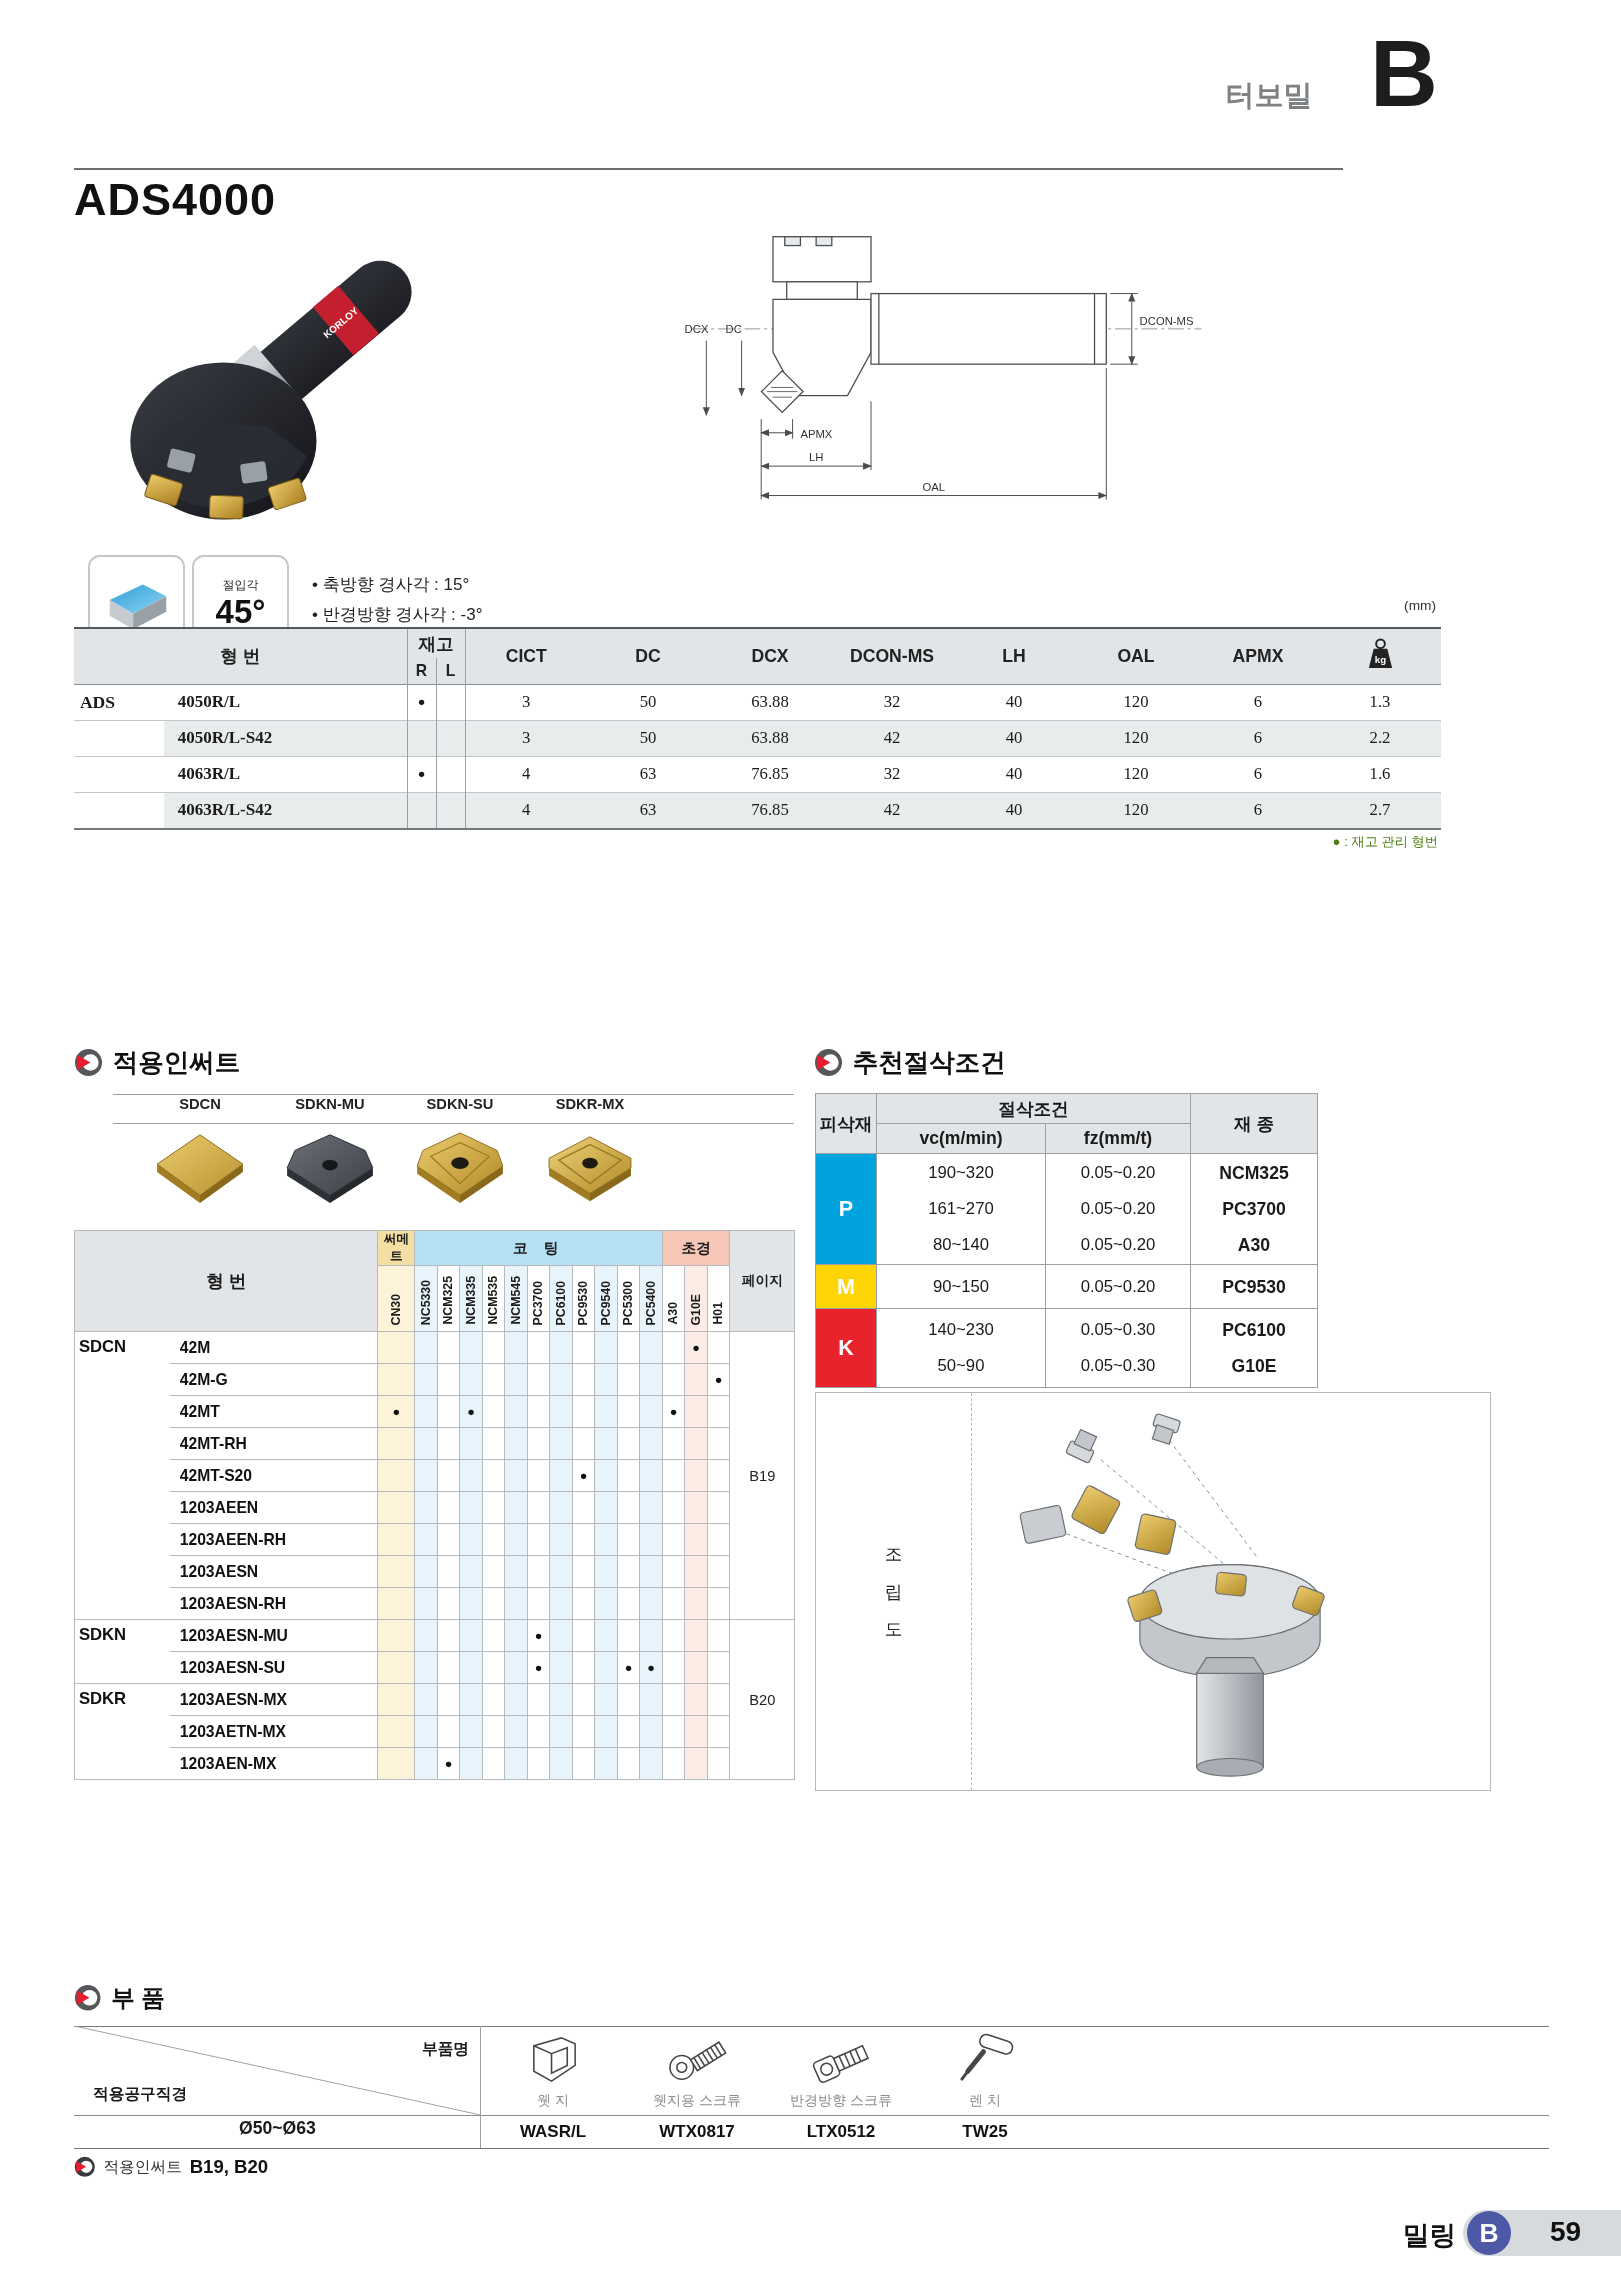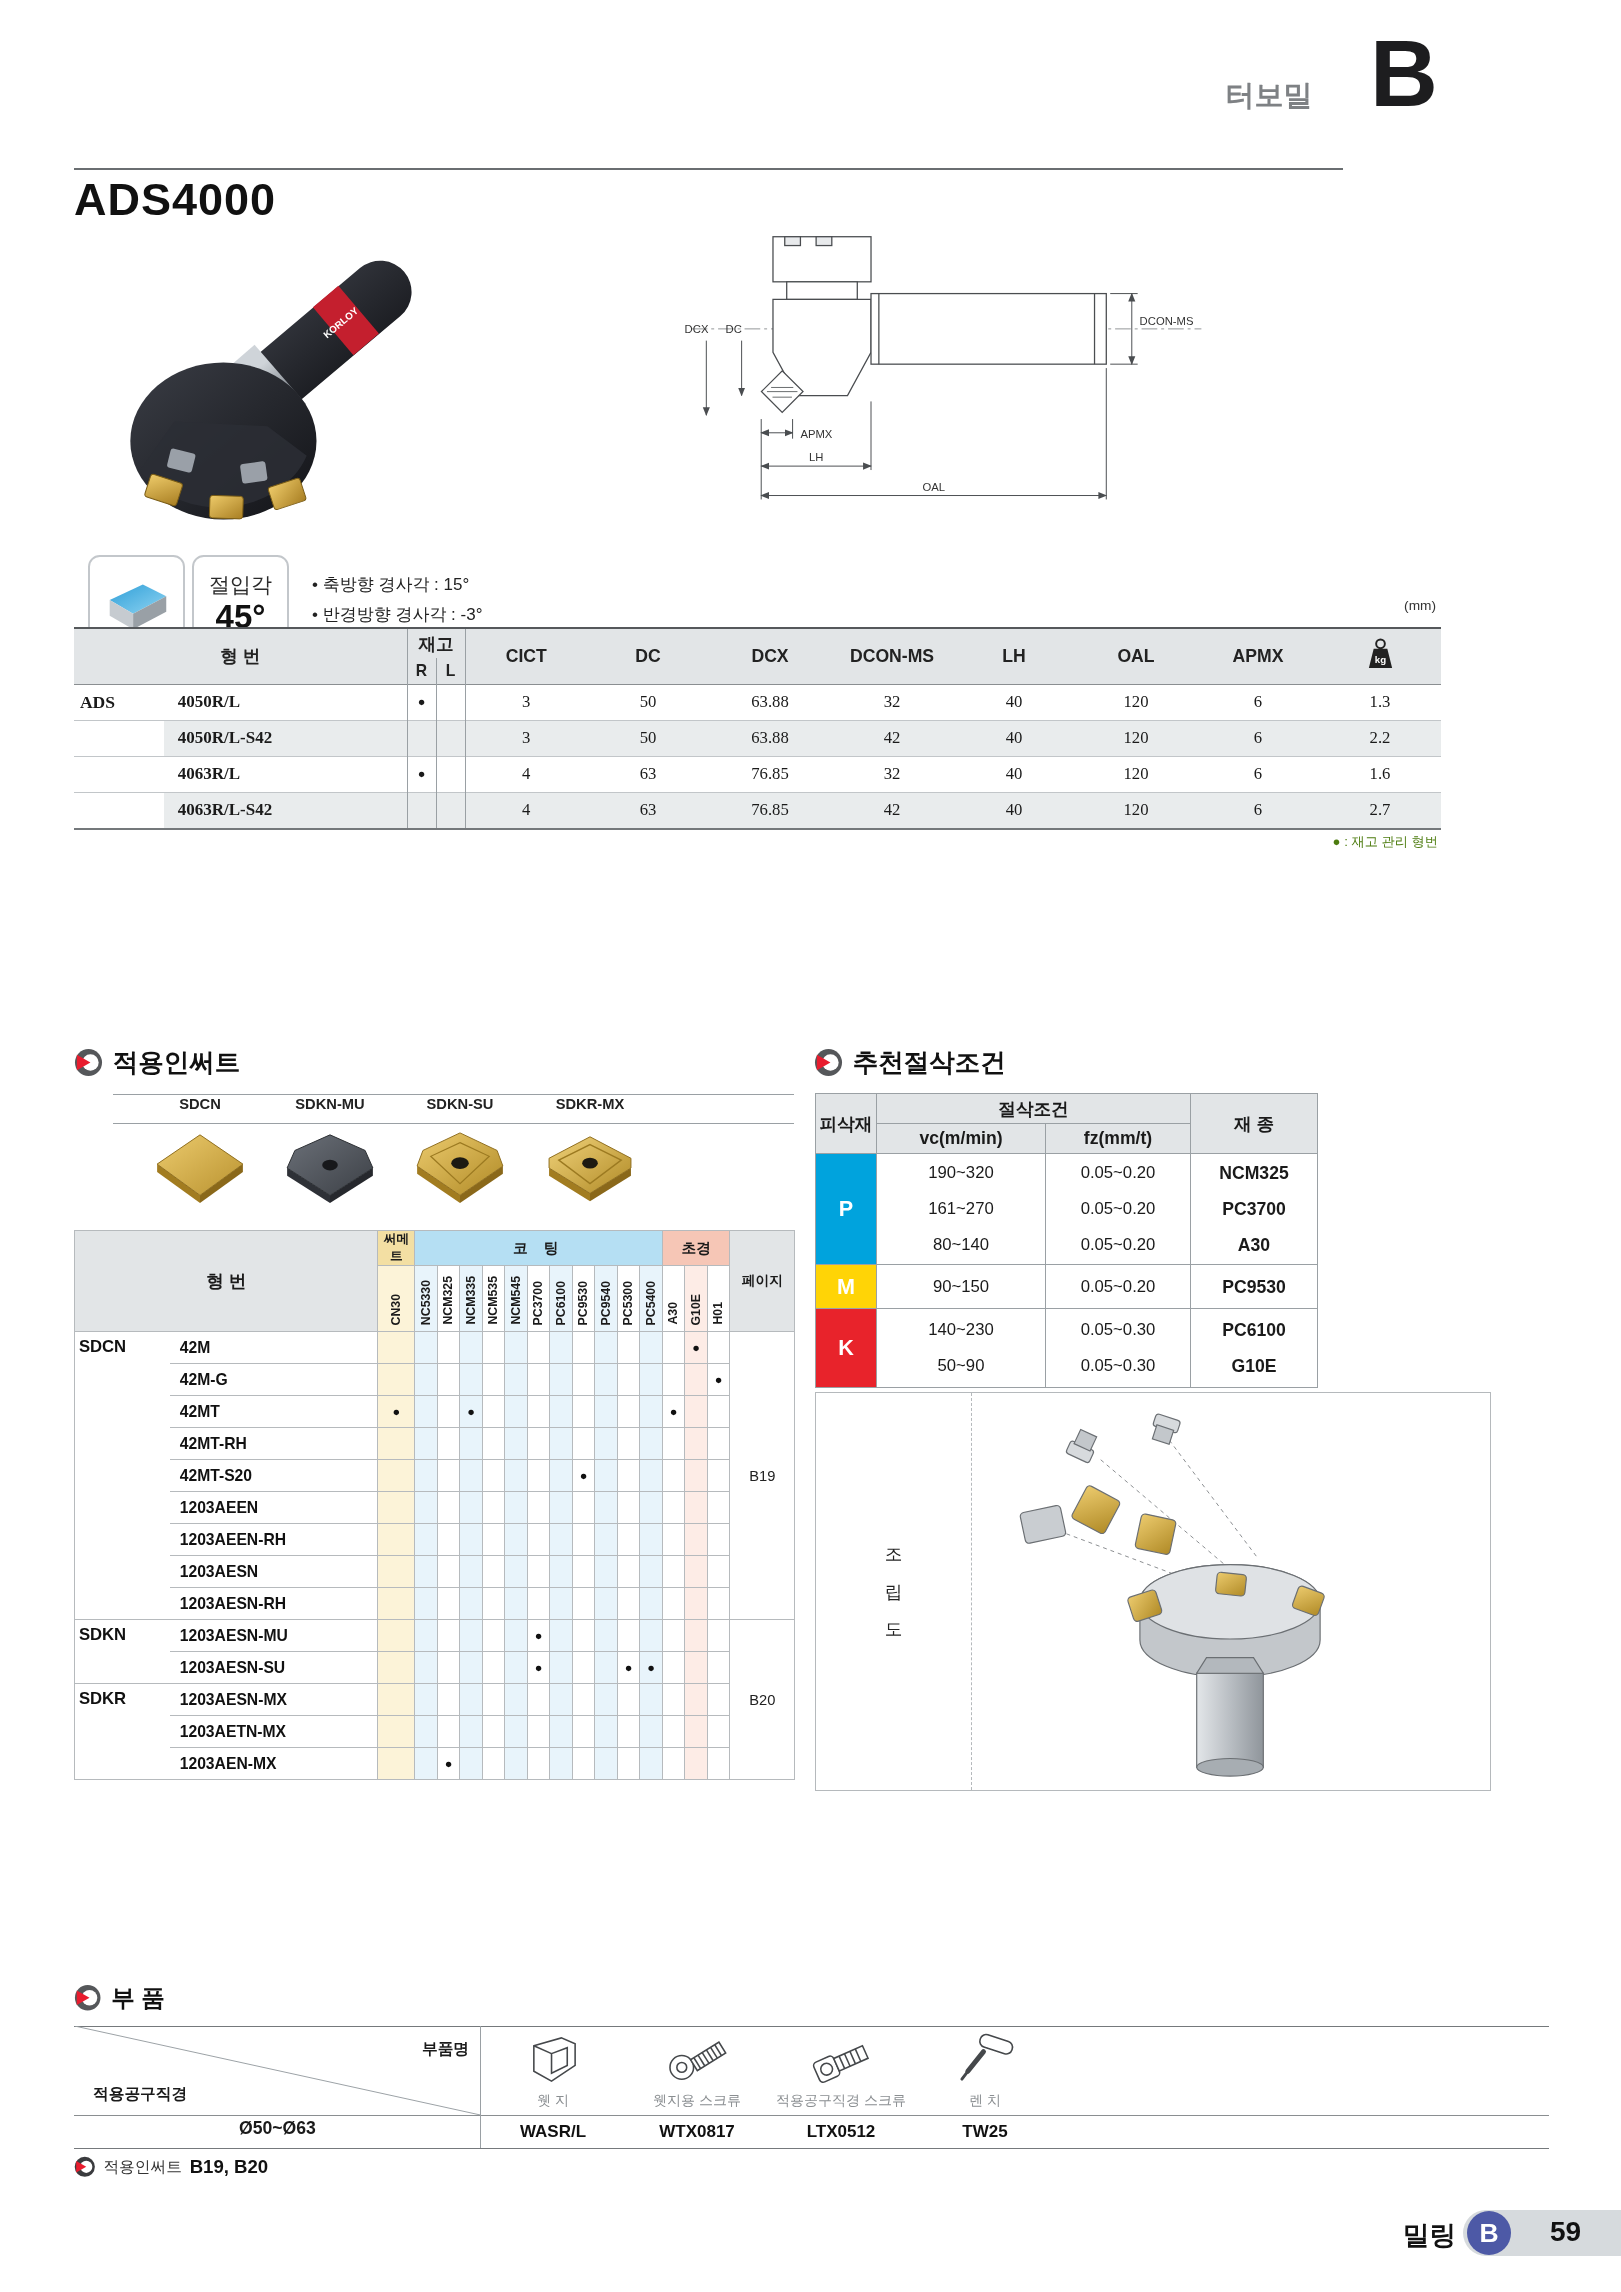--- a/index.html
+++ b/index.html
@@ -9,21 +9,21 @@
 
   
   .hdr-cat{top:76px;left:1181px;width:176px;text-align:center;font-size:29px;font-weight:bold;color:#7e8184;}
   .hdr-letter{top:27.4px;left:1370px;font-size:94px;font-weight:bold;color:#1d1d1f;line-height:1;}
   .hdr-rule{top:168px;left:74px;width:1269px;height:0;border-top:2px solid #6a6e71;}
   .page-title{top:174px;left:74px;font-size:45px;font-weight:bold;color:#111;margin:0;letter-spacing:1px;}
 
   
   .angle-box{top:555px;width:93px;height:93px;border:2px solid #c3c7cb;border-radius:11.8px;background:#fff;
              display:flex;flex-direction:column;align-items:center;justify-content:center;}
-  .angle-label{font-size:21px;color:#2a2a2a;}
+  .angle-label{font-size:12px;color:#2a2a2a;}
   .angle-value{font-size:33px;font-weight:bold;color:#111;line-height:1.1;}
   .angle-notes{top:570px;left:312px;font-size:17px;color:#222;line-height:30px;}
   .unit-note{top:598px;left:1304px;width:132px;text-align:right;font-size:13.7px;color:#333;}
 
   
   table{border-collapse:collapse;table-layout:fixed;}
   .spec{left:74px;top:627px;width:1364px;border-top:2px solid #55585b;border-bottom:2px solid #74787b;}
   .spec th{background:#e2e5e7;font-size:17.6px;font-weight:bold;color:#222;padding:0;text-align:center;}
   .spec thead tr:first-child th{height:29px;}
   .spec thead tr:last-child th{height:25.5px;font-size:15.7px;}
@@ -895,21 +895,21 @@
             <rect x="8" y="20" width="22" height="22" rx="4"></rect>
             <circle cx="19" cy="31" r="6" fill="none"></circle>
             <rect x="30" y="24" width="32" height="14"></rect>
             <line x1="36" y1="24" x2="36" y2="38"></line>
               <line x1="42" y1="24" x2="42" y2="38"></line>
             <line x1="48" y1="24" x2="48" y2="38"></line>
               <line x1="54" y1="24" x2="54" y2="38"></line>
           </g>
         </svg>
       </div>
-      <div class="pname">적용공구직경 스크류</div>
+      <div class="pname">반경방향 스크류</div>
       <div class="pval">LTX0512</div>
     </div>
     <div class="pcol">
       <div class="icon">
         <svg width="71" height="57" viewBox="0 0 72 58">
           <g fill="#fff" stroke="#45484b" stroke-width="1.6">
             <rect x="30" y="6" width="34" height="13" rx="6" transform="rotate(18 47 12)"></rect>
             <path d="M34 20 L18 40" stroke-width="5" stroke-linecap="round" fill="none"></path>
             <path d="M18 40 L12 48" stroke-width="3" stroke-linecap="round" fill="none"></path>
           </g>

